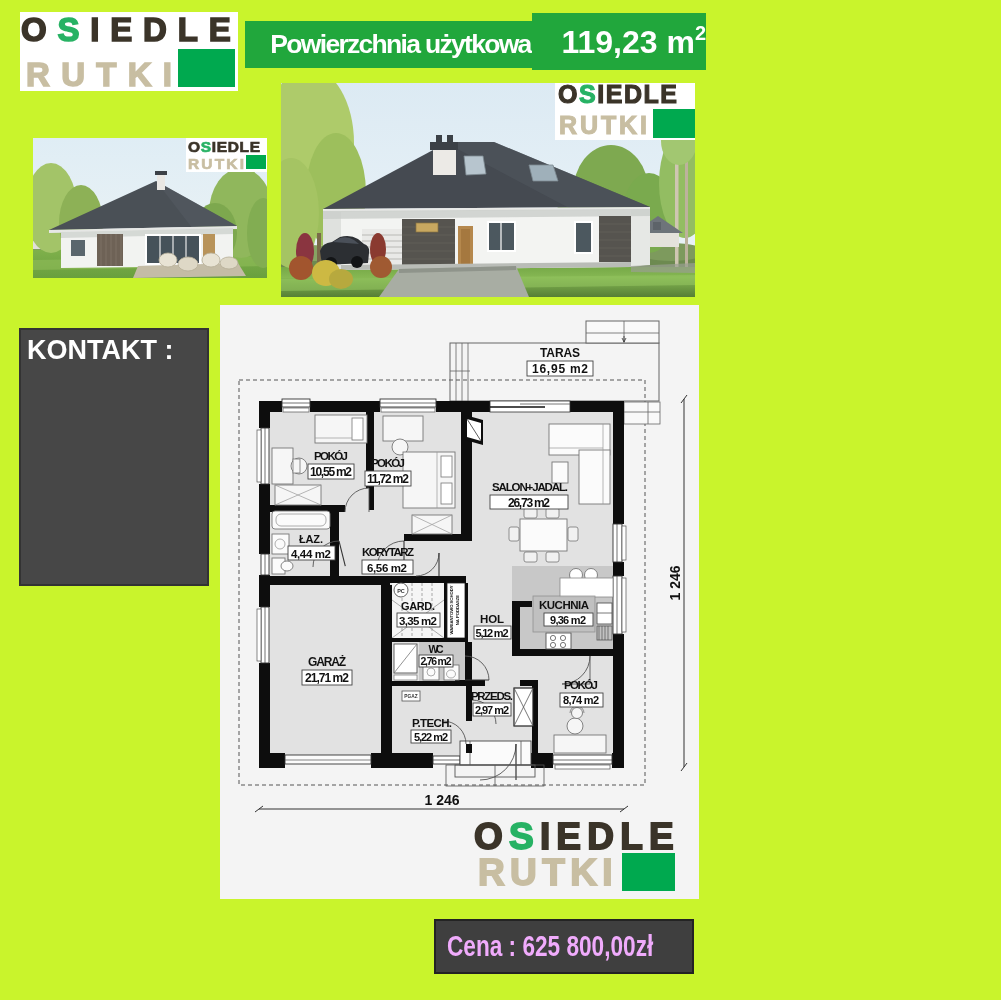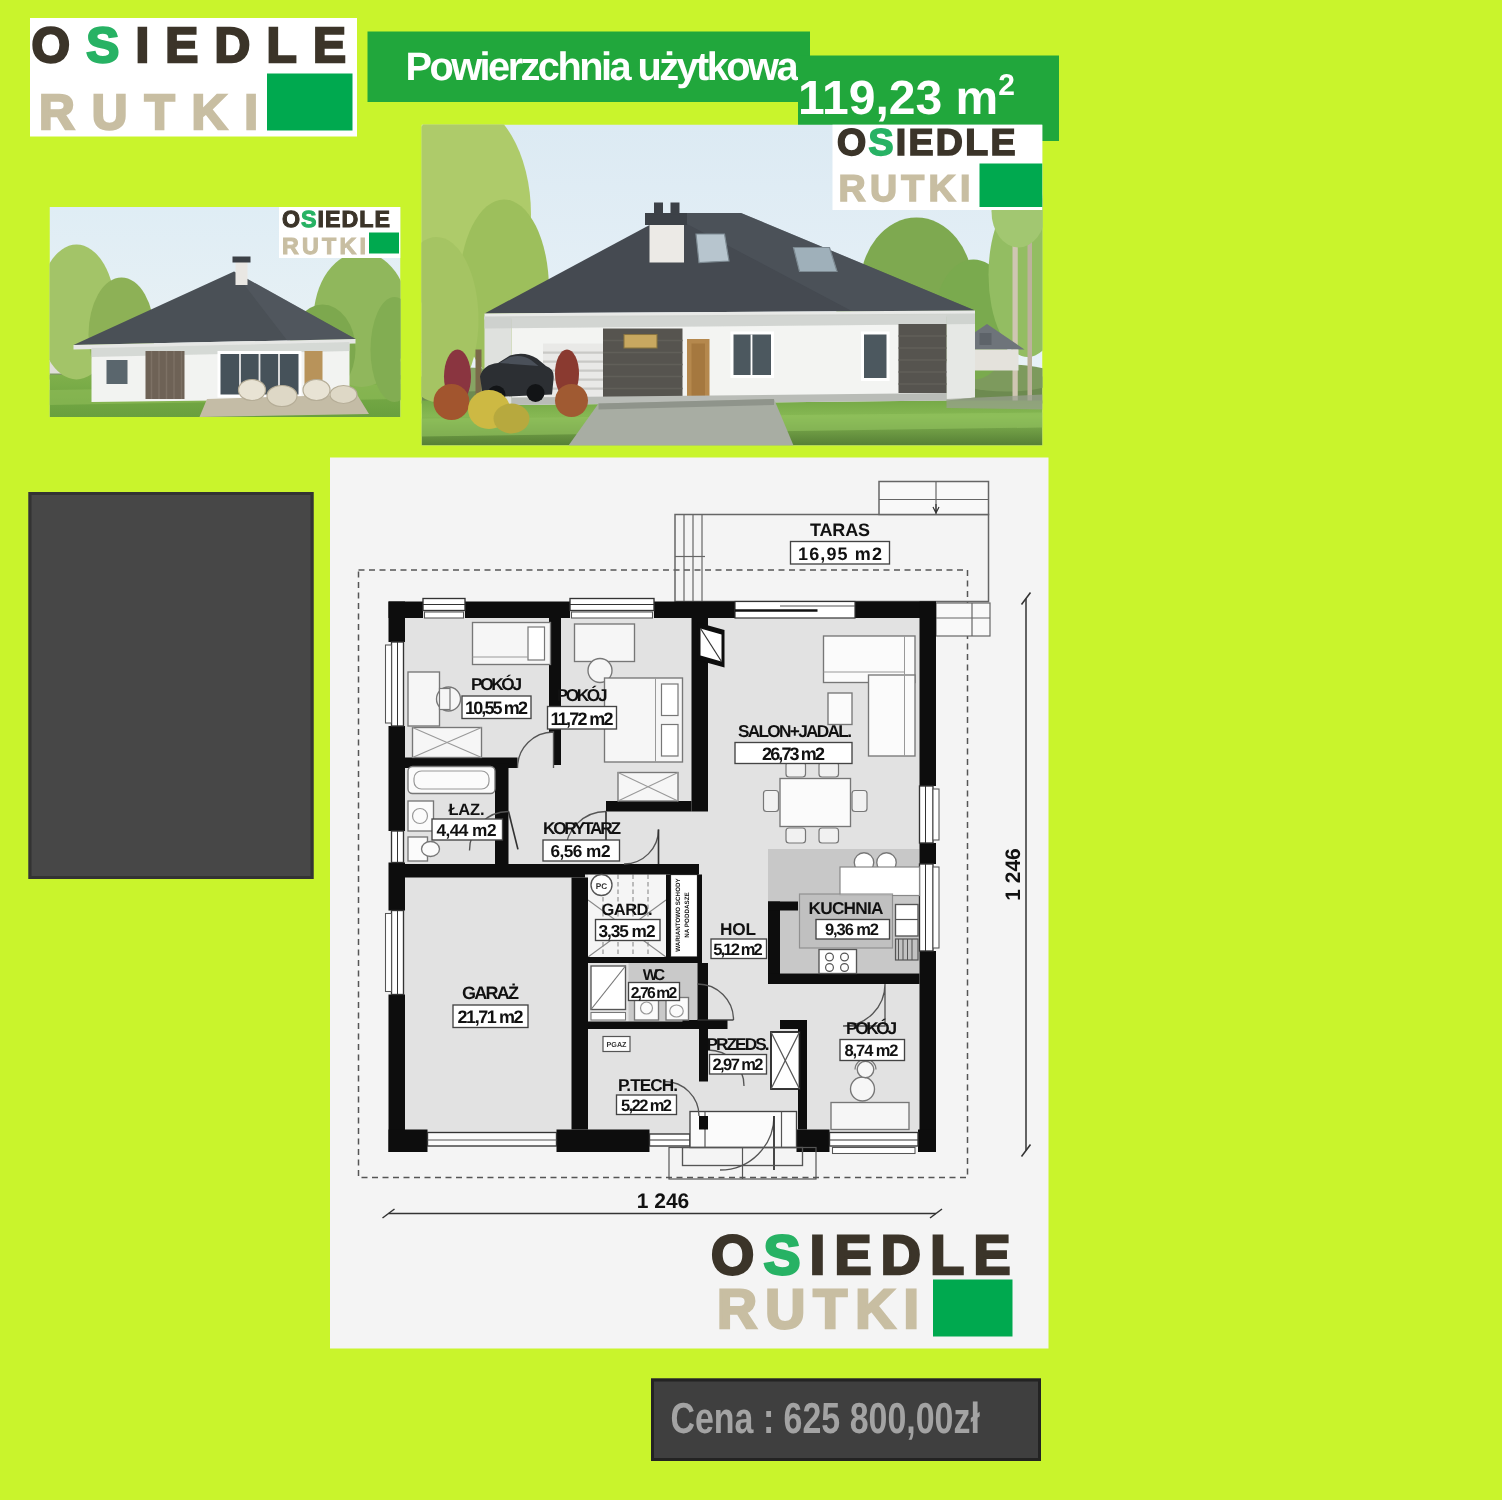--- a/index.html
+++ b/index.html
@@ -11,21 +11,21 @@
 <div class="abs" style="left:20px;top:12px;width:218px;height:79px;background:#ffffff;"></div>
 
 <div class="abs" style="left:21px;top:11px;width:216px;height:33px;font-weight:bold;font-size:33px;letter-spacing:10.8px;color:#3b3429;-webkit-text-stroke:1.6px #3b3429;">O<span style="color:#27b264;-webkit-text-stroke:1.6px #27b264;">S</span>IEDLE</div>
 
 <div class="abs" style="left:26px;top:56px;width:160px;height:32px;font-weight:bold;font-size:33px;letter-spacing:11.3px;color:#c8bea2;-webkit-text-stroke:1.6px #c8bea2;">RUTKI</div>
 
 <div class="abs" style="left:178px;top:49px;width:57px;height:38px;background:#00a94f;"></div>
 
 <div class="abs" style="left:245px;top:21px;width:279px;height:47px;background:#21a73c;color:#fff;font-weight:bold;font-size:26.5px;letter-spacing:-1.7px;text-align:center;line-height:47px;white-space:nowrap;padding-left:16px;">Powierzchnia użytkowa</div>
 
-<div class="abs" style="left:532px;top:13px;width:174px;height:57px;background:#21a73c;color:#fff;font-weight:bold;font-size:32px;text-align:left;line-height:50px;margin-top:24px;">
+<div class="abs" style="left:532px;top:13px;width:174px;height:57px;background:#21a73c;color:#fff;font-weight:bold;font-size:32px;text-align:right;line-height:50px;">
     <div style="margin-top:-5px;">119,23 m<span style="font-size:20px;vertical-align:13px;">2</span></div>
   </div>
 
 <svg class="abs" style="left:33px;top:138px;" width="234" height="140" viewBox="0 0 234 140">
 <defs>
 <linearGradient id="sky2" x1="0" y1="0" x2="0" y2="1">
 <stop offset="0" stop-color="#dfedf5"></stop>
         <stop offset="1" stop-color="#edf3f4"></stop>
 </linearGradient>
 <linearGradient id="grass2" x1="0" y1="0" x2="0" y2="1">
@@ -284,20 +284,21 @@
 <g>
 <rect x="274" y="0" width="140" height="57" fill="#ffffff"></rect>
 <text x="277" y="20" font-family="Liberation Sans, sans-serif" font-size="25" font-weight="bold" fill="#3b3429" stroke="#3b3429" stroke-width="1.1" textLength="119">O<tspan fill="#27b264" stroke="#27b264">S</tspan>IEDLE</text>
 <text x="278" y="51" font-family="Liberation Sans, sans-serif" font-size="25" font-weight="bold" fill="#c8bea2" stroke="#c8bea2" stroke-width="1.1" textLength="88">RUTKI</text>
 <rect x="372" y="26" width="42" height="29" fill="#00a94f"></rect>
 </g>
 </svg>
 
 <div class="abs" style="left:19px;top:328px;width:190px;height:258px;background:#474747;border:2px solid #333;box-sizing:border-box;color:#fff;">
 
+  <div class="abs" style="left:6px;top:5px;font-size:27px;font-weight:bold;">KONTAKT :</div>
 
 
 </div>
 
 <div class="abs" style="left:220px;top:305px;width:479px;height:594px;background:#f4f4f4;"></div>
 
 <svg class="abs" style="left:220px;top:305px;" width="479" height="594" viewBox="220 305 479 594">
 
 <g>
       <rect x="239" y="380" width="406" height="405" fill="none" stroke="#555" stroke-width="1" stroke-dasharray="4,3"></rect>
@@ -812,15 +813,15 @@
 <text x="680" y="583" font-size="14" font-weight="bold" fill="#111" text-anchor="middle" transform="rotate(-90 680 583)">1 246</text>
 </g>
 </svg>
 
 <div class="abs" style="left:474px;top:816px;width:215px;font-weight:bold;font-size:37px;letter-spacing:6.2px;color:#3b3429;-webkit-text-stroke:1.8px #3b3429;">O<span style="color:#27b264;-webkit-text-stroke:1.8px #27b264;">S</span>IEDLE</div>
 
 <div class="abs" style="left:478px;top:852px;width:140px;font-weight:bold;font-size:37px;letter-spacing:5.4px;color:#c8bea2;-webkit-text-stroke:1.8px #c8bea2;">RUTKI</div>
 
 <div class="abs" style="left:622px;top:853px;width:53px;height:38px;background:#00a94f;"></div>
 
-<div class="abs" style="left:434px;top:919px;width:260px;height:55px;background:#3f3f3f;border:2px solid #232323;box-sizing:border-box;color:#a3a3a3;">
+<div class="abs" style="left:434px;top:919px;width:260px;height:55px;background:#3f3f3f;border:2px solid #232323;box-sizing:border-box;color:#f0abfc;">
     <div style="font-weight:bold;font-size:29px;line-height:51px;margin-left:11px;transform:scaleX(0.78);transform-origin:0 50%;white-space:nowrap;">Cena : 625 800,00zł</div>
   </div>
 
 </body></html>

